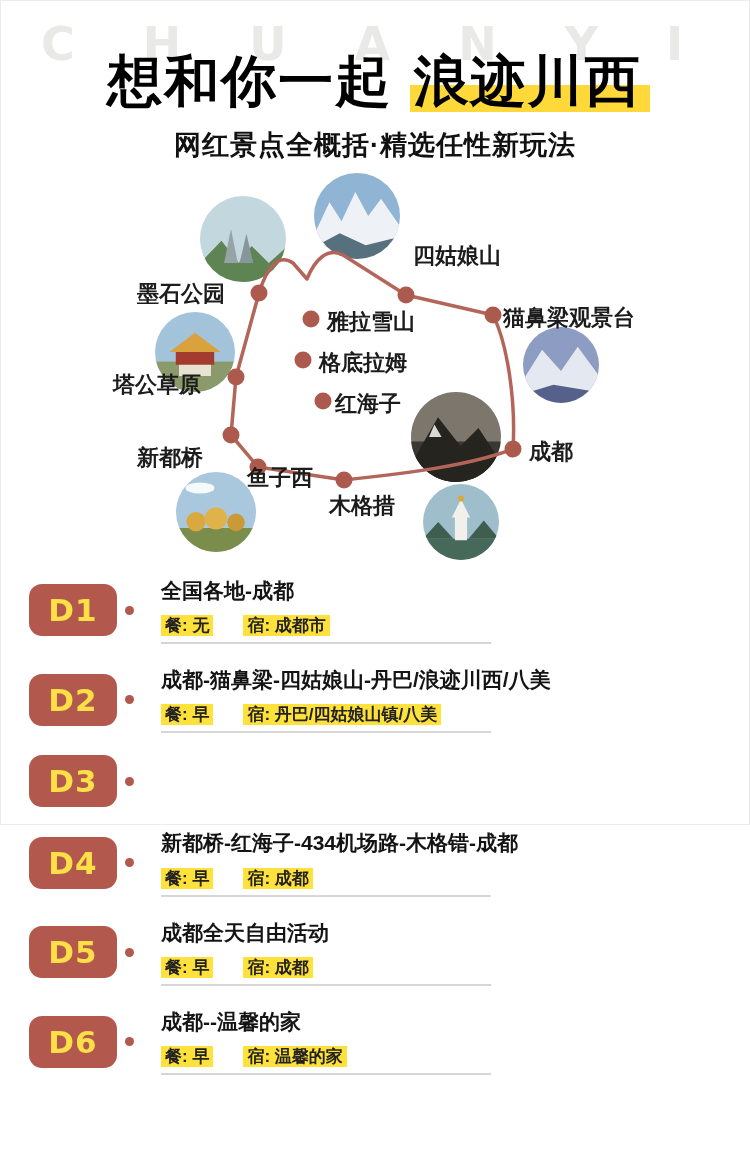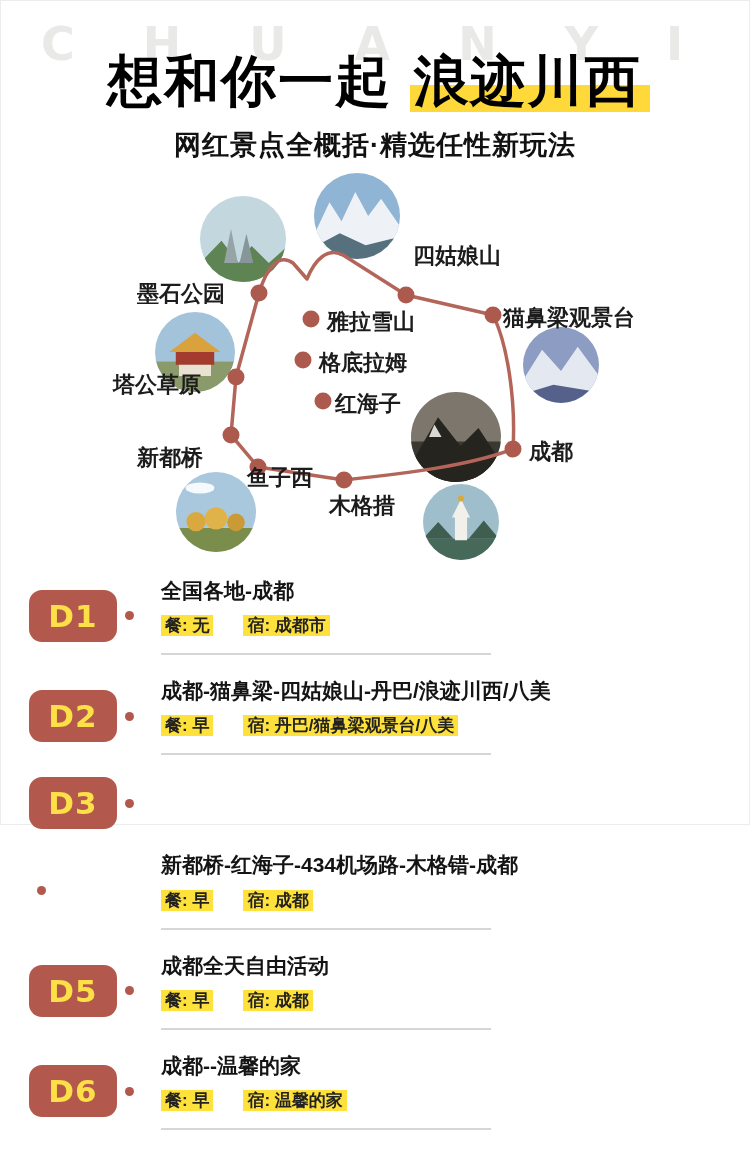--- a/index.html
+++ b/index.html
@@ -53,21 +53,21 @@
   .day-row{display:flex;align-items:center;margin-bottom:22px;}
   .badge-col{display:flex;align-items:center;width:112px;flex:0 0 112px;}
   .day-badge{
     width:88px;height:52px;background:#b2584c;border-radius:13px;color:#fde047;
     font-weight:800;font-size:31px;display:flex;align-items:center;justify-content:center;
     font-family:"DejaVu Sans",sans-serif;letter-spacing:1px;
   }
   .badge-dot{width:9px;height:9px;border-radius:50%;background:#b2584c;margin-left:8px;}
   .day-content{flex:1;padding-left:20px;}
   .day-title{font-size:21px;font-weight:800;color:#141414;line-height:1.35;margin-bottom:9px;max-width:565px;}
-  .day-meta{display:inline-block;min-width:330px;border-bottom:2px solid #d6d6d6;padding-bottom:16px;font-size:17px;color:#222;white-space:nowrap;}
+  .day-meta{display:inline-block;min-width:330px;border-bottom:2px solid #d6d6d6;padding-bottom:5px;font-size:17px;color:#222;white-space:nowrap;}
   .meta-seg{background:#ffe13b;padding:1px 4px;font-weight:600;}
   .meta-seg.first{margin-right:30px;}
   .meta-key{font-weight:800;}
 </style>
 </head>
 <body>
 
 <div class="page">
 
   <div class="watermark">C H U A N Y I</div>
@@ -186,34 +186,35 @@
     </div>
 
     <div class="day-row">
       <div class="badge-col">
         <div class="day-badge">D2</div>
         <span class="badge-dot"></span>
       </div>
       <div class="day-content">
         <div class="day-title">成都-猫鼻梁-四姑娘山-丹巴/浪迹川西/八美</div>
         <div class="day-meta">
-          <span class="meta-seg first"><span class="meta-key">餐:</span> <span>早</span></span><span class="meta-seg"><span class="meta-key">宿:</span> <span>丹巴/猫鼻梁观景台/八美</span></span>
+          <span class="meta-seg first"><span class="meta-key">餐:</span> <span>早</span></span><span class="meta-seg"><span class="meta-key">宿:</span> <span>丹巴/四姑娘山镇/八美</span></span>
         </div>
       </div>
     </div>
 
     <div class="day-row">
       <div class="badge-col">
         <div class="day-badge">D3</div>
         <span class="badge-dot"></span>
       </div>
     </div>
 
     <div class="day-row">
       <div class="badge-col">
+        <div class="day-badge">D4</div>
         <span class="badge-dot"></span>
       </div>
       <div class="day-content">
         <div class="day-title">新都桥-红海子-434机场路-木格错-成都</div>
         <div class="day-meta">
           <span class="meta-seg first"><span class="meta-key">餐:</span> <span>早</span></span><span class="meta-seg"><span class="meta-key">宿:</span> <span>成都</span></span>
         </div>
       </div>
     </div>
 

